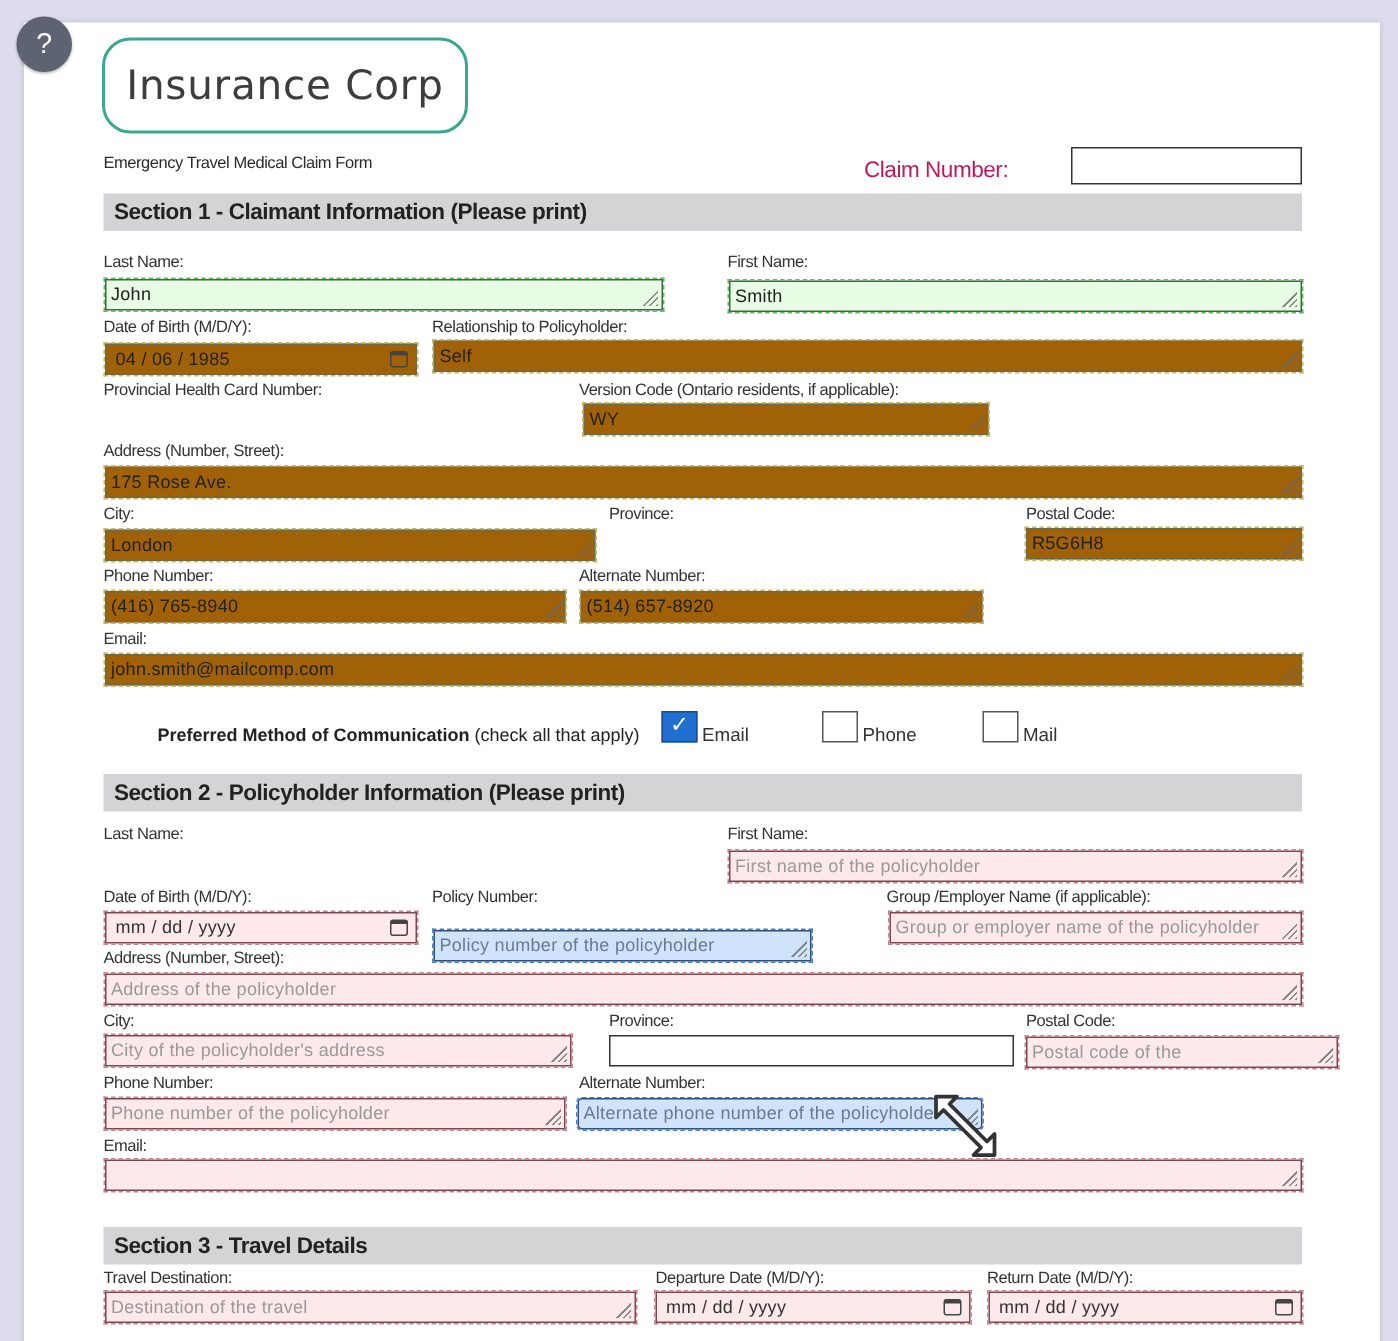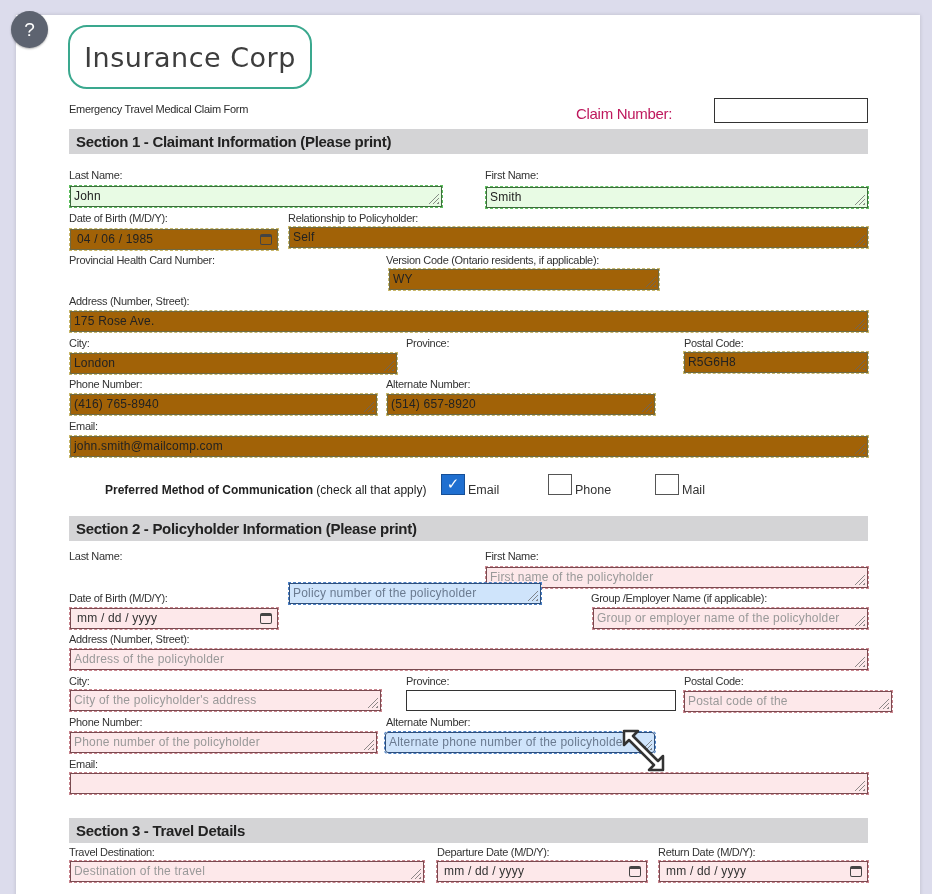--- a/index.html
+++ b/index.html
@@ -122,21 +122,21 @@
 
   <div class="abs section-bar" style="top:501px">Section 2 - Policyholder Information (Please print)</div>
 
   <div class="abs lbl" style="left:53px;top:535px">Last Name:</div>
   <div class="abs lbl" style="left:469px;top:535px">First Name:</div>
   <div class="abs field p" style="left:470px;top:552px;width:382px"><span>First name of the policyholder</span><span class="grip"></span></div>
 
   <div class="abs lbl" style="left:53px;top:577px">Date of Birth (M/D/Y):</div>
   <div class="abs field p date-text" style="left:54px;top:593px;width:208px;color:#333"><span>mm / dd / yyyy</span><span class="cal"></span></div>
   <div class="abs lbl" style="left:272px;top:577px">Policy Number:</div>
-  <div class="abs field b" style="left:273px;top:568px;width:252px"><span>Policy number of the policyholder</span><span class="grip"></span></div>
+  <div class="abs field b" style="left:273px;top:605px;width:252px"><span>Policy number of the policyholder</span><span class="grip"></span></div>
   <div class="abs lbl" style="left:575px;top:577px">Group /Employer Name (if applicable):</div>
   <div class="abs field p" style="left:577px;top:593px;width:275px"><span>Group or employer name of the policyholder</span><span class="grip"></span></div>
 
   <div class="abs lbl" style="left:53px;top:618px">Address (Number, Street):</div>
   <div class="abs field p" style="left:54px;top:634px;width:798px"><span>Address of the policyholder</span><span class="grip"></span></div>
 
   <div class="abs lbl" style="left:53px;top:660px">City:</div>
   <div class="abs field p" style="left:54px;top:675px;width:311px"><span>City of the policyholder's address</span><span class="grip"></span></div>
   <div class="abs lbl" style="left:390px;top:660px">Province:</div>
   <div class="abs field w" style="left:390px;top:675px;width:270px"></div>

